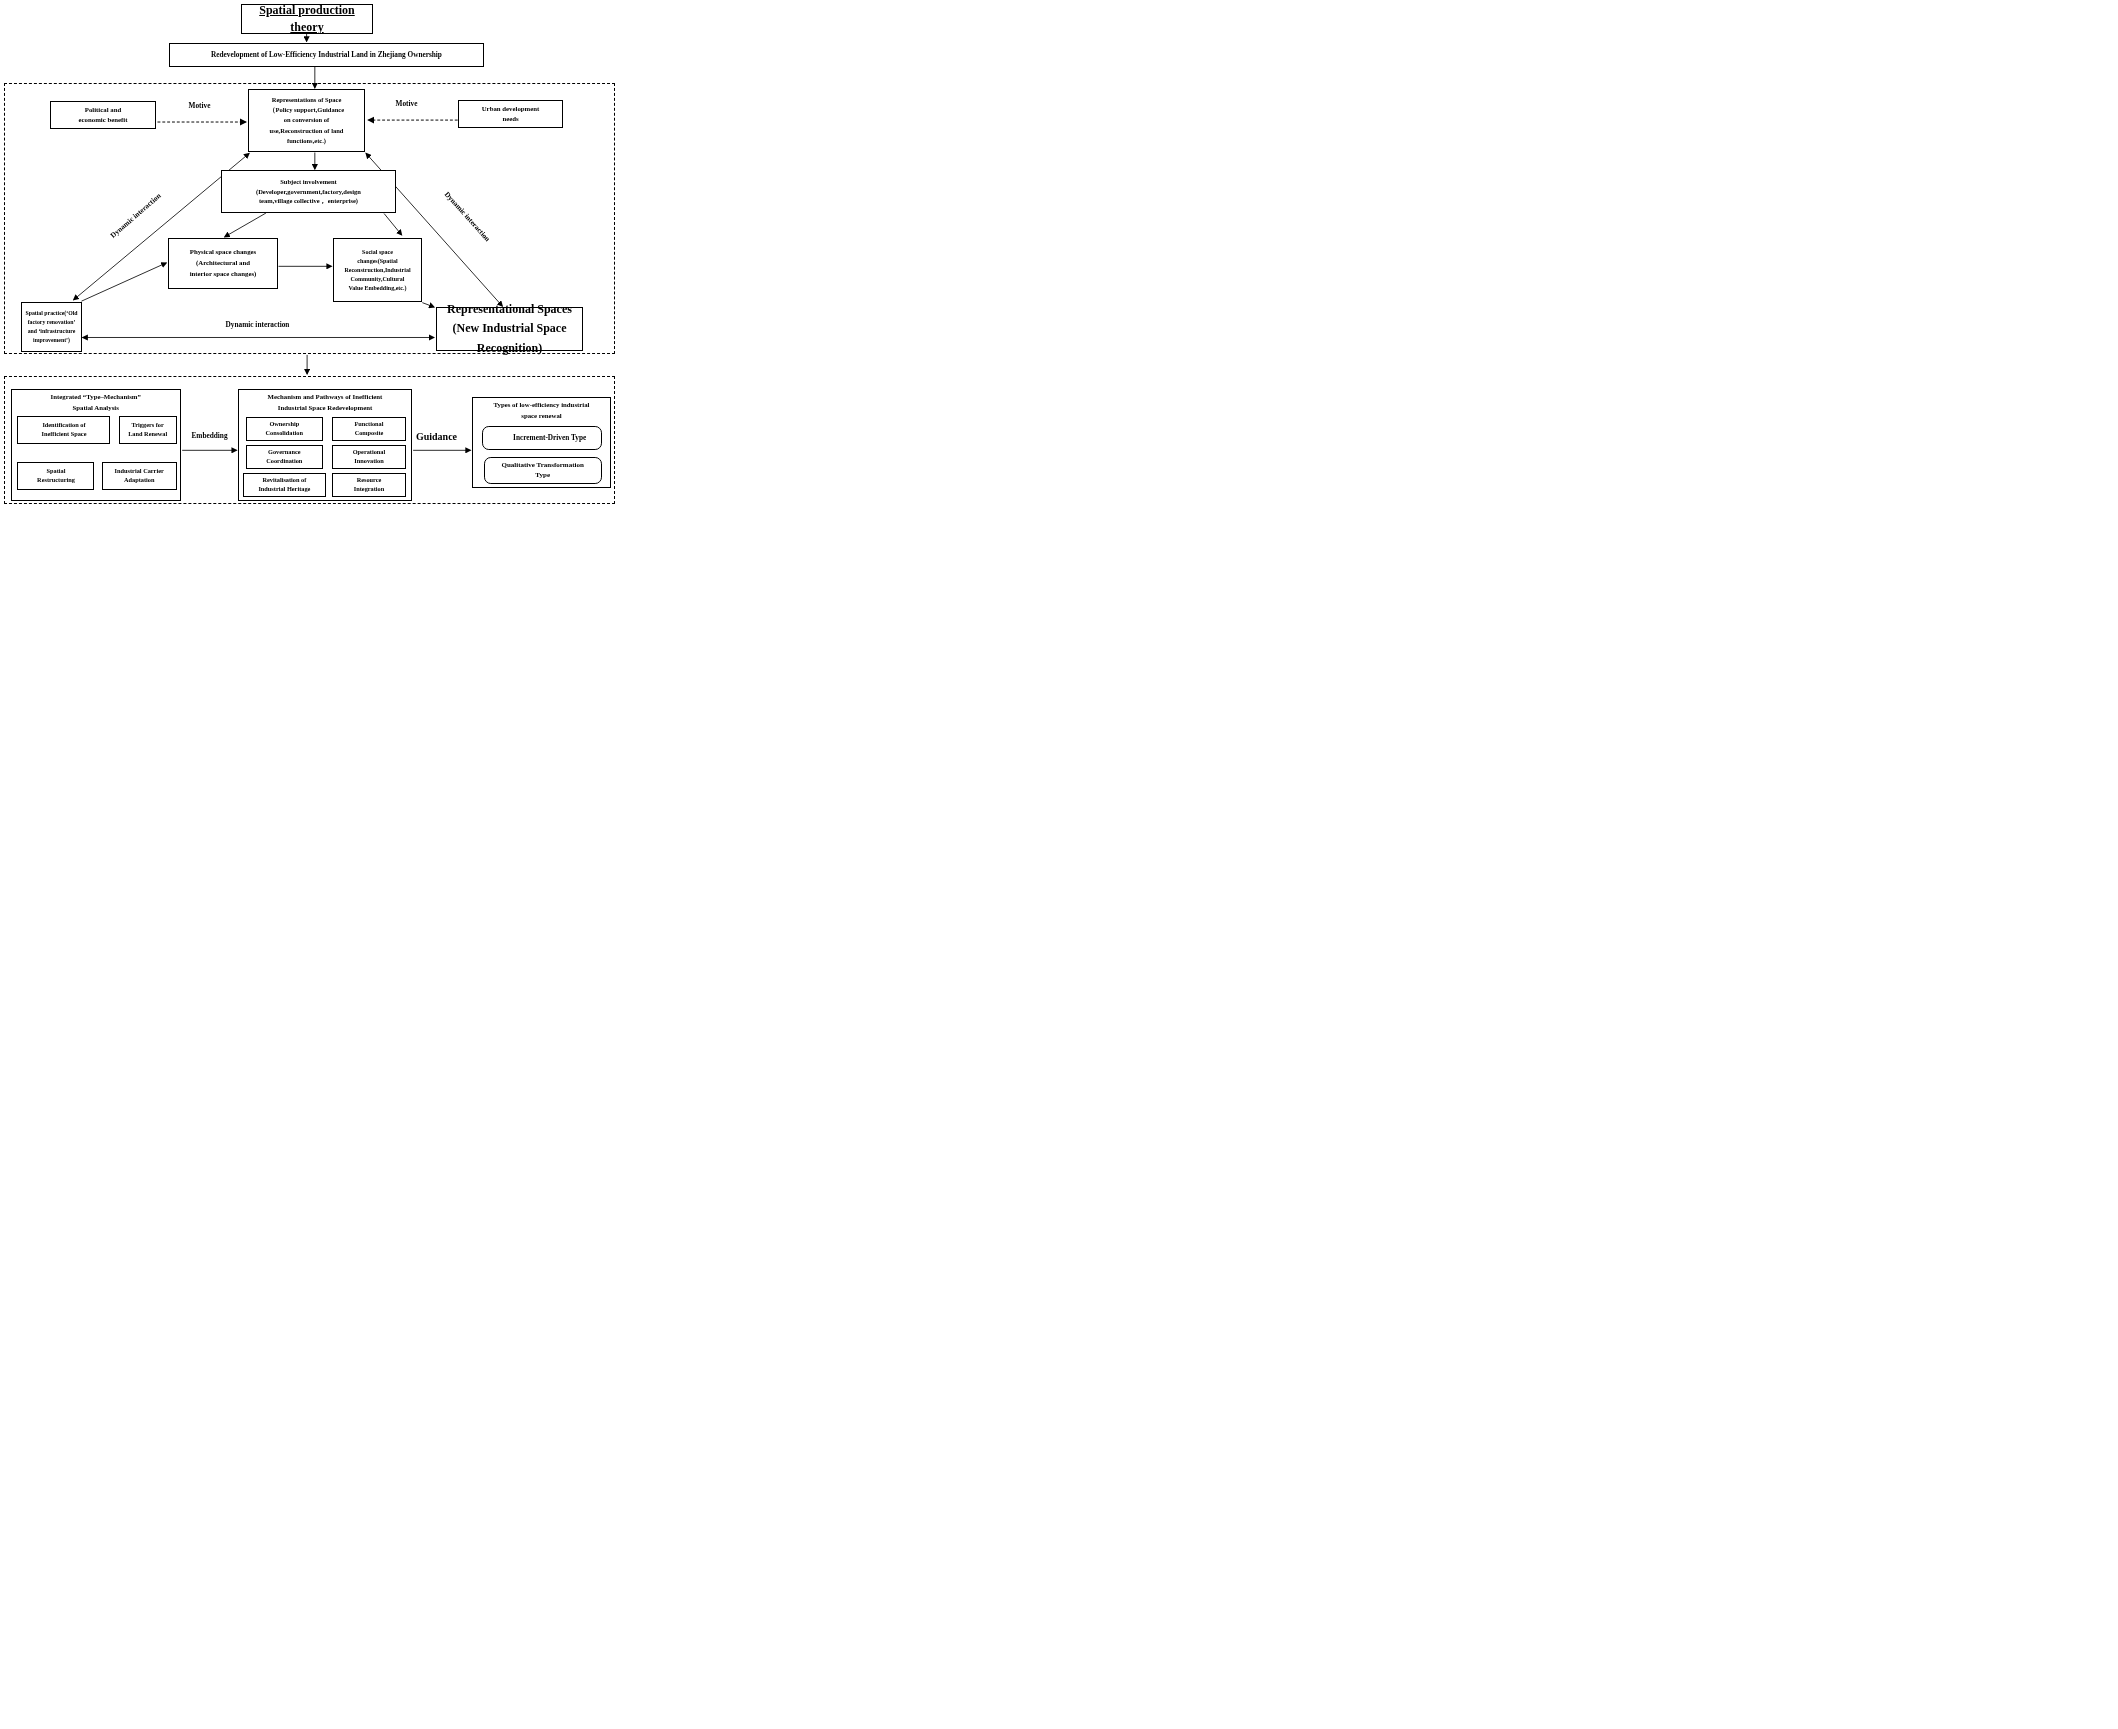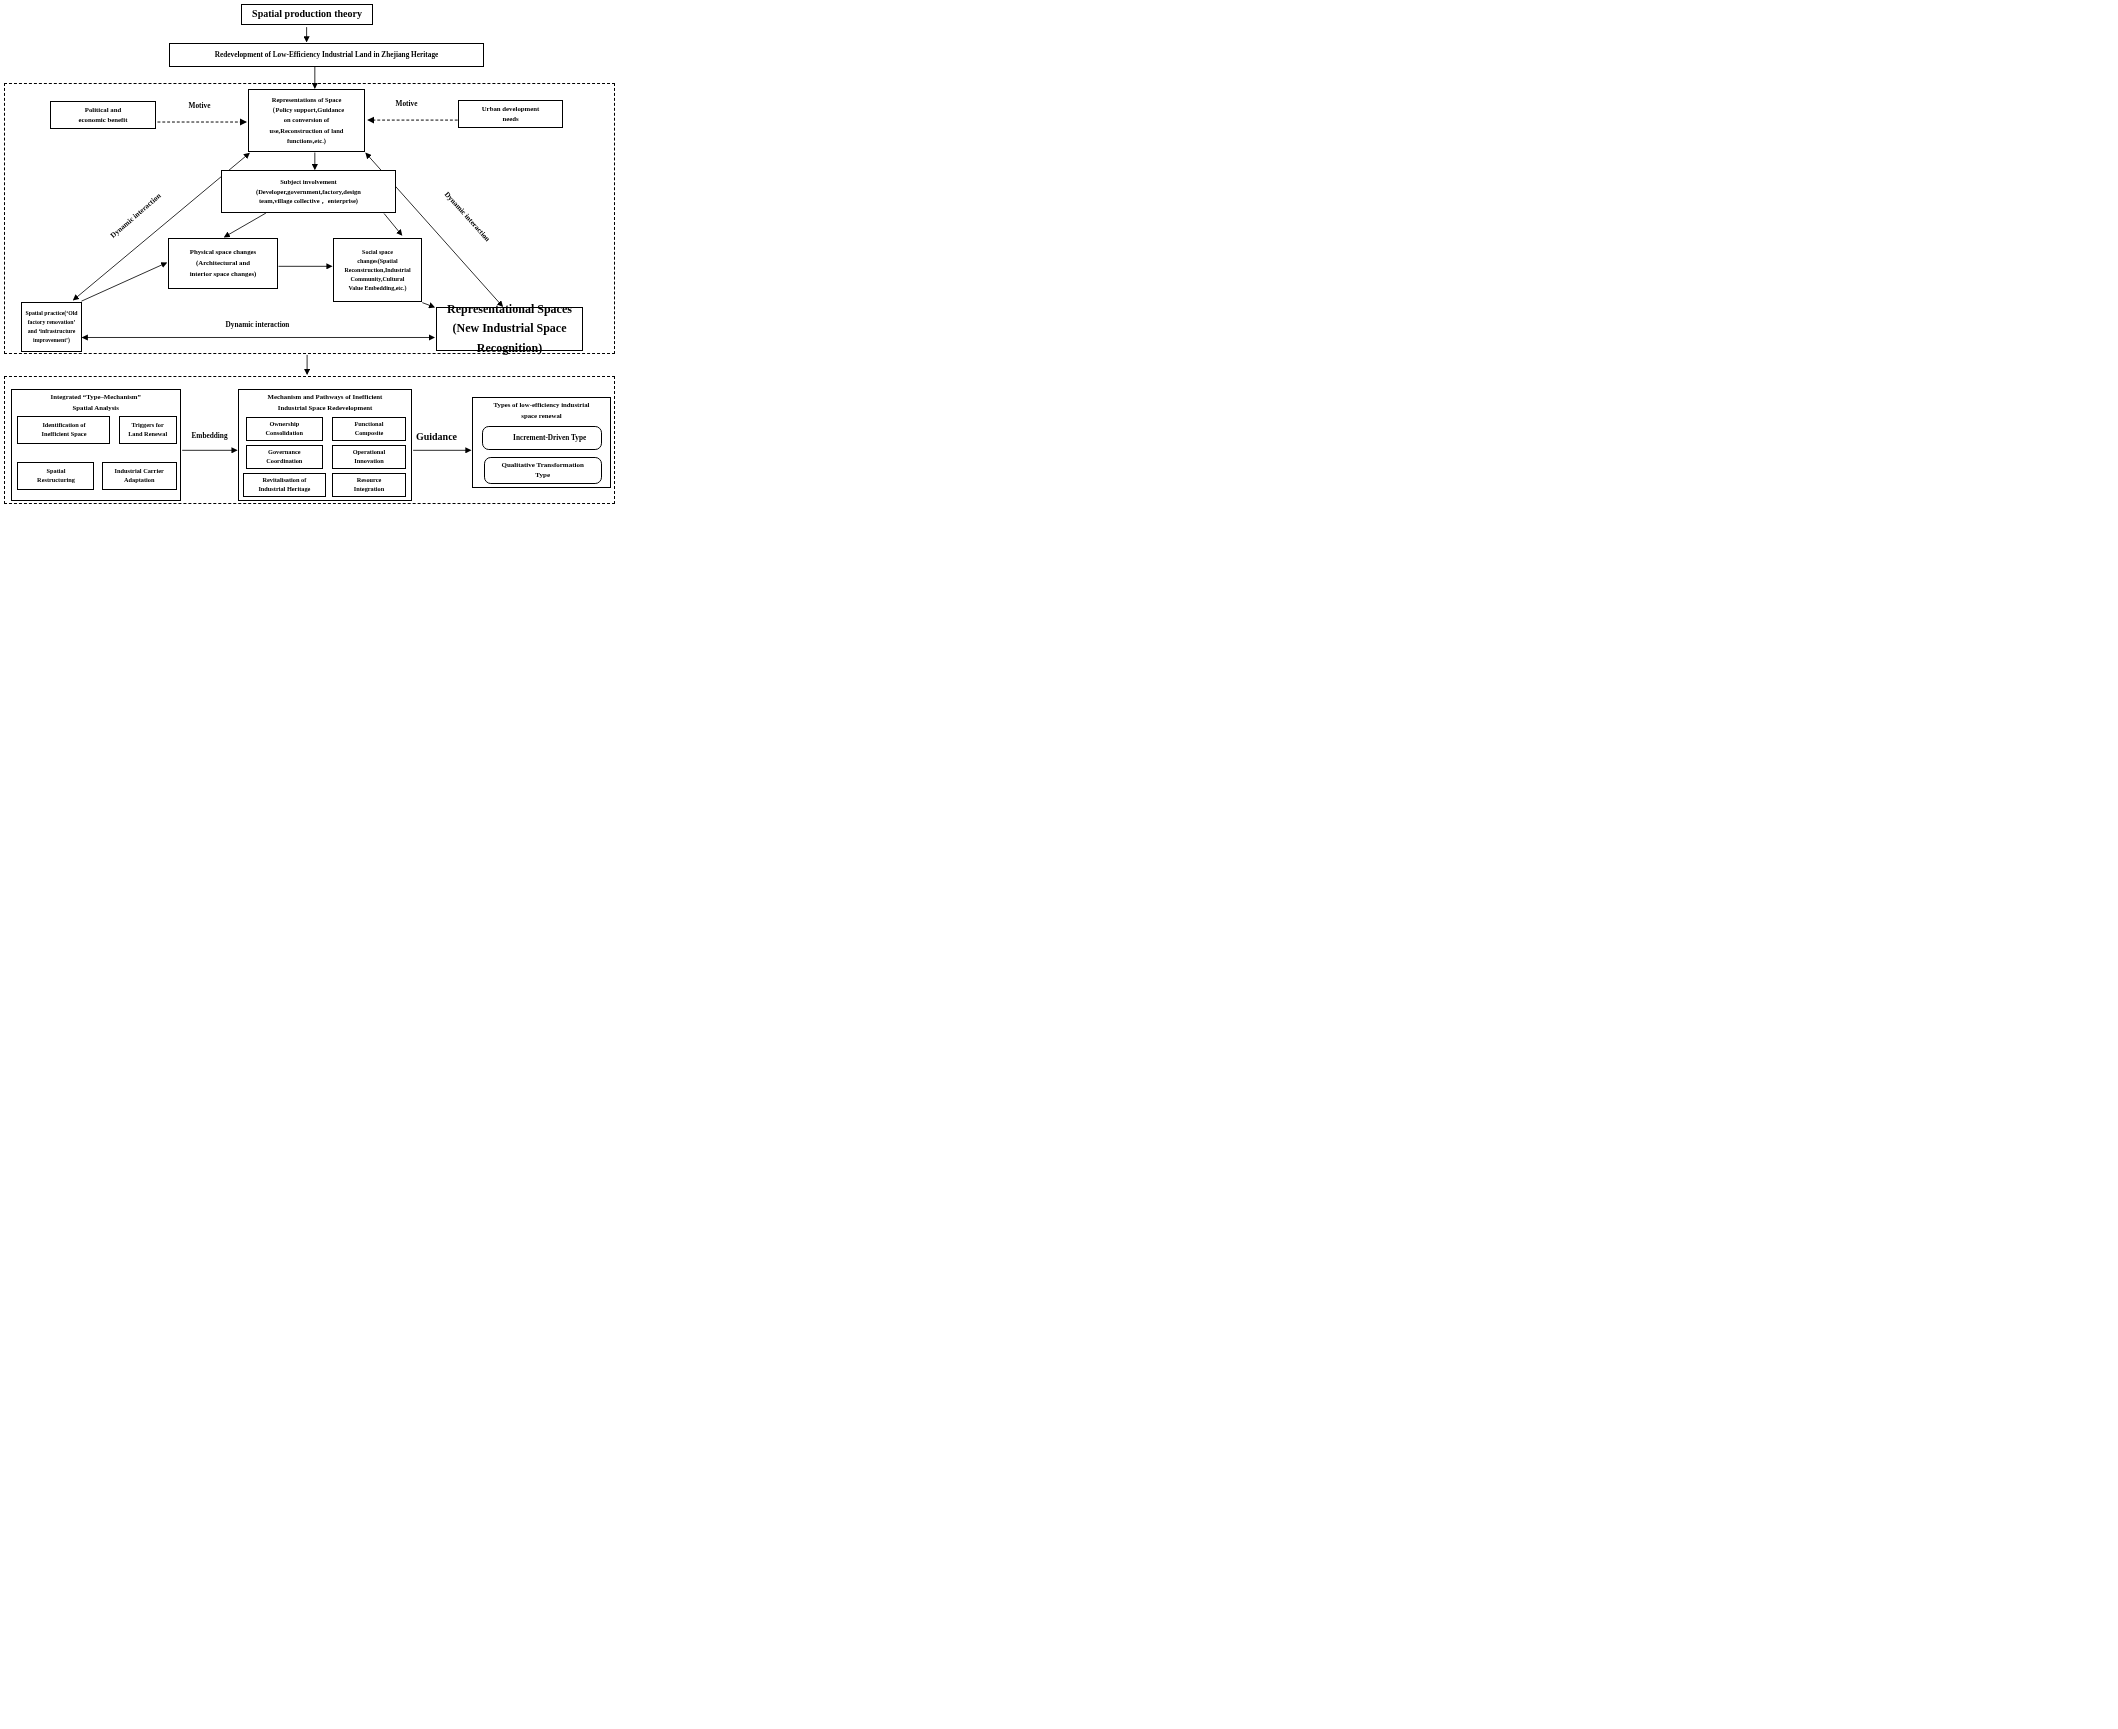--- a/index.html
+++ b/index.html
@@ -78,23 +78,23 @@
     <line x1="514" y1="317" x2="152" y2="619" marker-start="url(#ah)" marker-end="url(#ah)"></line>
     <line x1="756" y1="317" x2="1037" y2="632" marker-start="url(#ah)" marker-end="url(#ah)"></line>
     <line x1="168" y1="622" x2="343" y2="543" marker-end="url(#ah)"></line>
     <line x1="872" y1="625" x2="896" y2="634" marker-end="url(#ah)"></line>
     <line x1="171" y1="697" x2="896" y2="697" marker-start="url(#ah)" marker-end="url(#ah)"></line>
     <line x1="634" y1="733" x2="634" y2="772" marker-end="url(#ah)"></line>
     <line x1="376" y1="930" x2="488" y2="930" marker-end="url(#ah)"></line>
     <line x1="853" y1="930" x2="971" y2="930" marker-end="url(#ah)"></line>
   </svg>
 
-  <div class="node" style="left:241px;top:3.9px;width:132px;height:21px;font-size:10px;">Spatial production theory</div>
+  <div class="node" style="left:241px;top:3.9px;width:132px;height:30px;font-size:12px;text-decoration:underline;">Spatial production theory</div>
 
-  <div class="node" style="left:169px;top:43px;width:315px;height:24px;font-size:7.3px;">Redevelopment of Low-Efficiency Industrial Land in Zhejiang Heritage</div>
+  <div class="node" style="left:169px;top:43px;width:315px;height:24px;font-size:7.3px;">Redevelopment of Low-Efficiency Industrial Land in Zhejiang Ownership</div>
 
   <div class="container-dashed" style="left:3.9px;top:83px;width:611px;height:271px;"></div>
 
   <div class="node" style="left:248px;top:89px;width:117px;height:63px;font-size:6.5px;line-height:1.55;">Representations of Space
 （Policy support,Guidance
 on conversion of
 use,Reconstruction of land
 functions,etc.)</div>
 
   <div class="node" style="left:50px;top:101px;width:106px;height:28px;font-size:6.8px;">Political and

